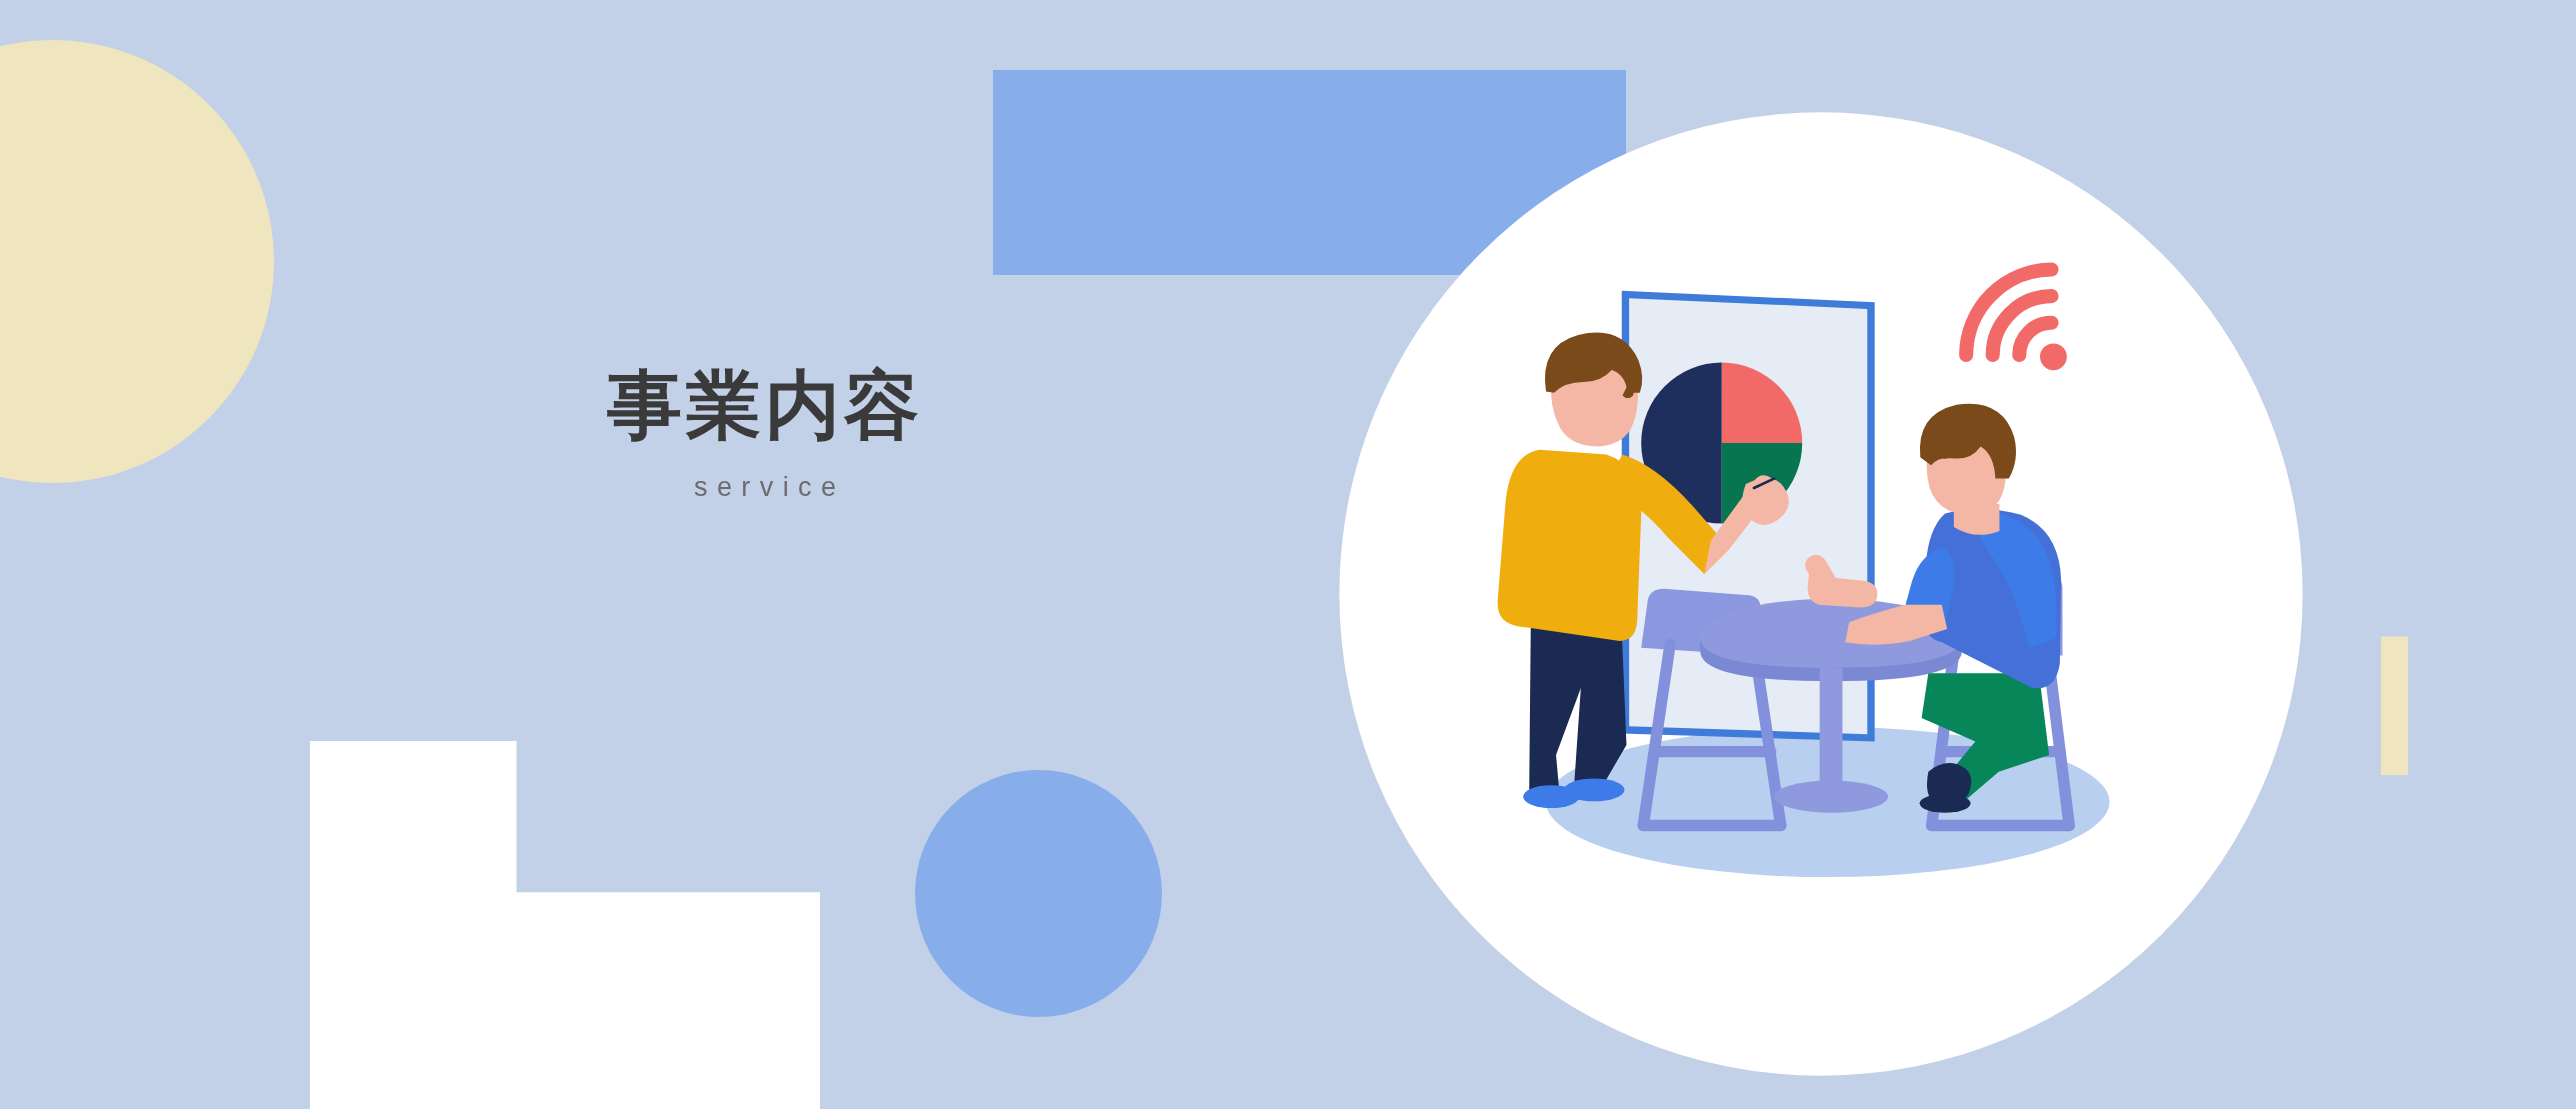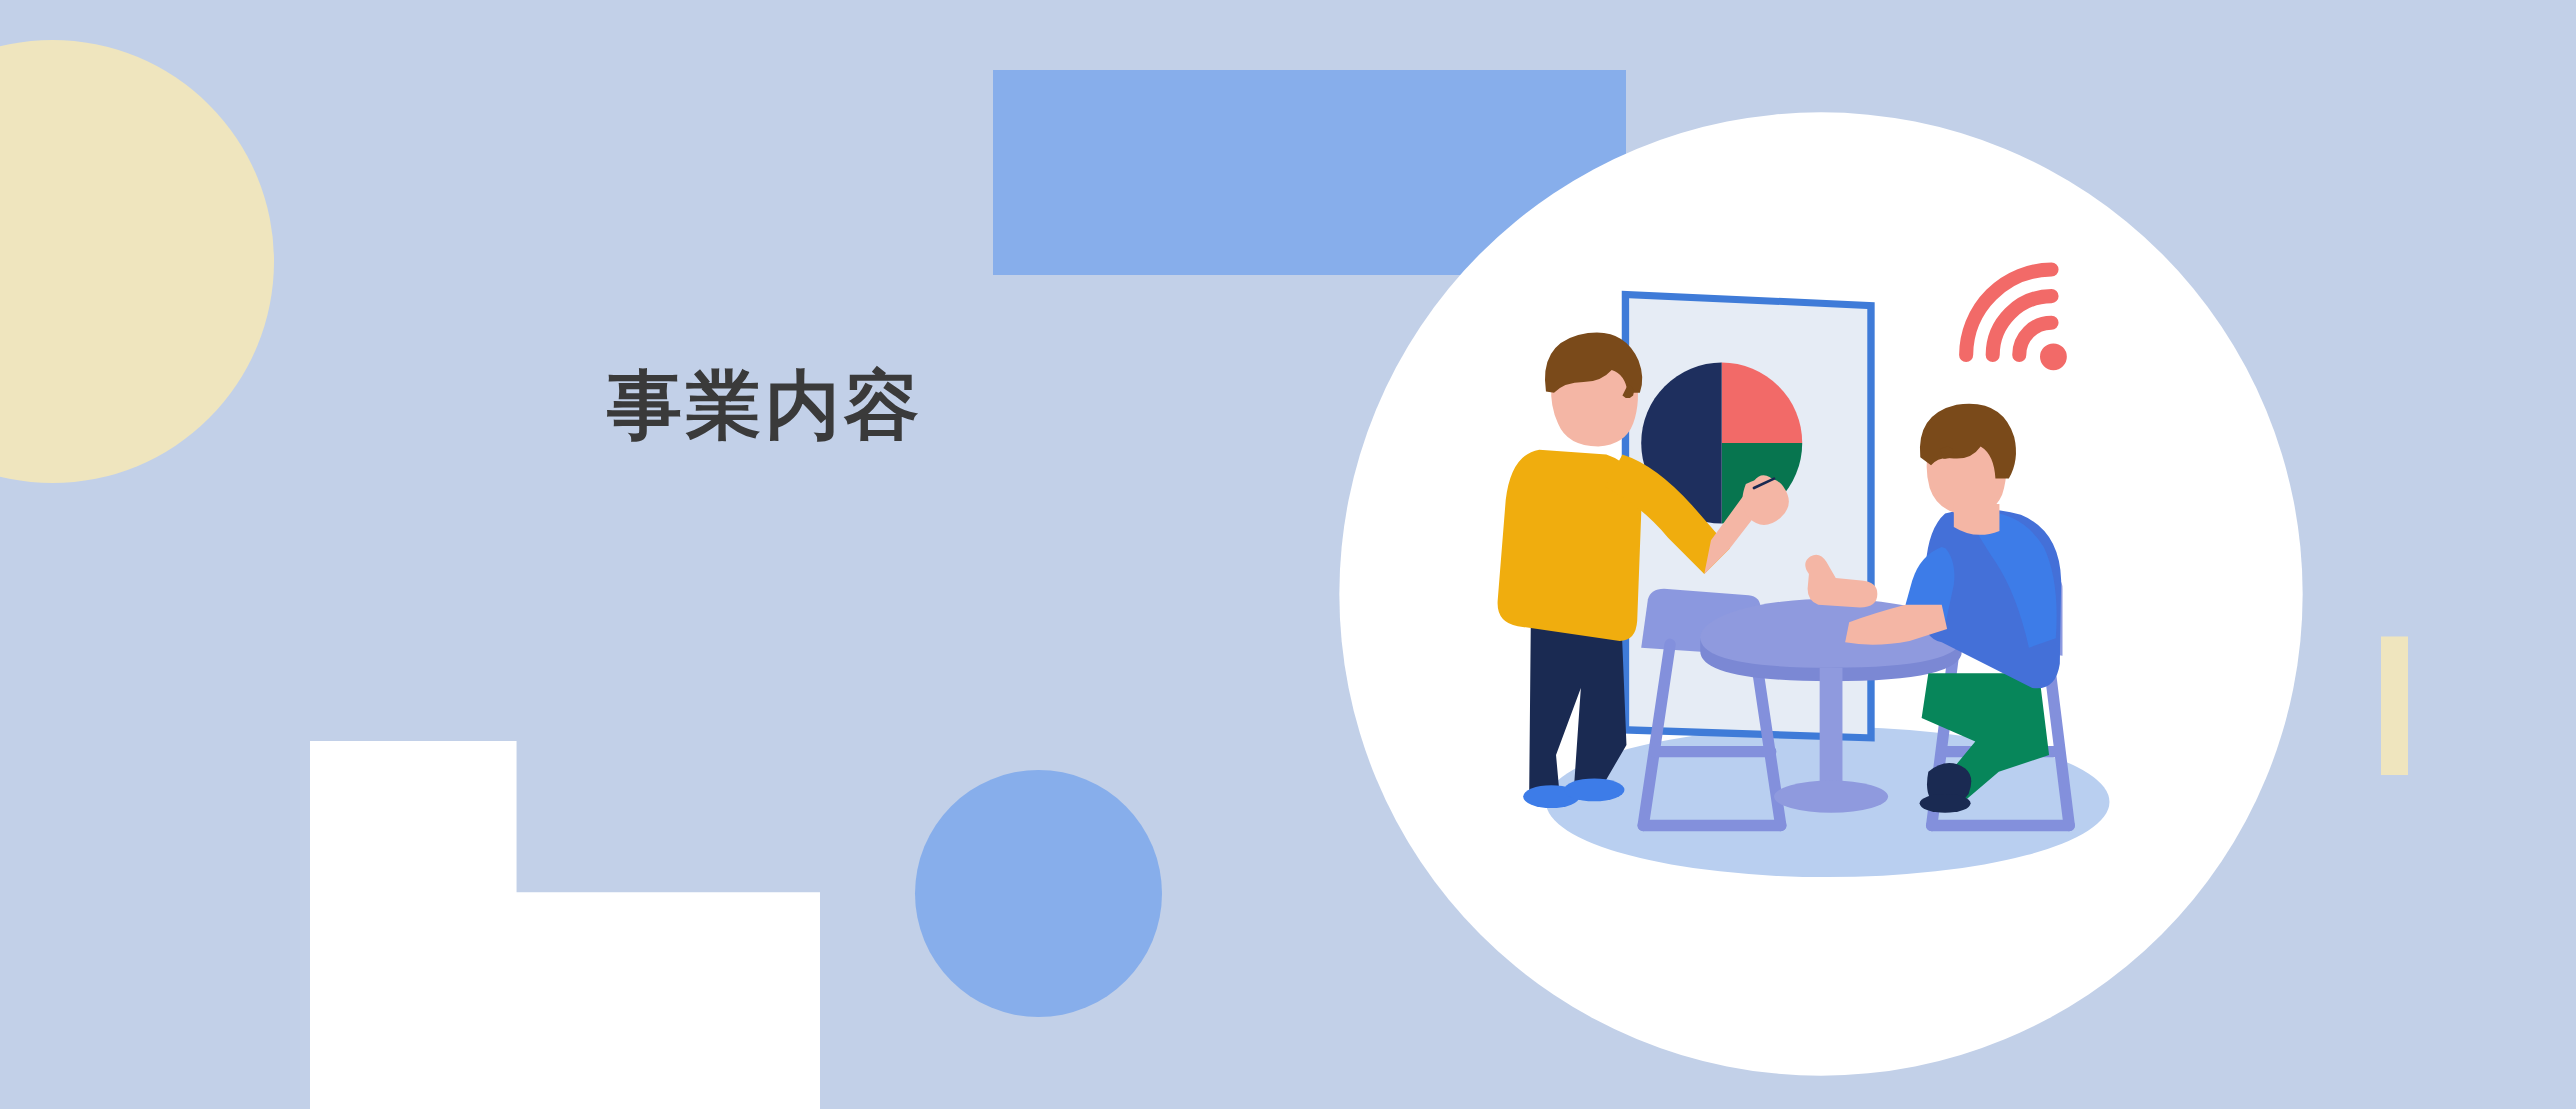--- a/index.html
+++ b/index.html
@@ -103,20 +103,21 @@
 <div id="stage">
 
   <div class="shape" id="cream-circle-left"></div>
   <div class="shape" id="blue-rect-top"></div>
   <div class="shape" id="white-step-left"></div>
   <div class="shape" id="blue-circle-bottom"></div>
   <div class="shape" id="cream-step-right"></div>
 
   <div id="heading-block">
     <h1 id="page-title">事業内容</h1>
+    <p id="page-subtitle">service</p>
   </div>
 
   <div id="illustration">
     <svg viewBox="0 0 1440 1440" xmlns="http://www.w3.org/2000/svg">
 
       <circle cx="720" cy="720" r="718" fill="#FFFFFF"></circle>
 
       <ellipse cx="730" cy="1030" rx="420" ry="112" fill="#B9CFF0"></ellipse>
 
       <g>

